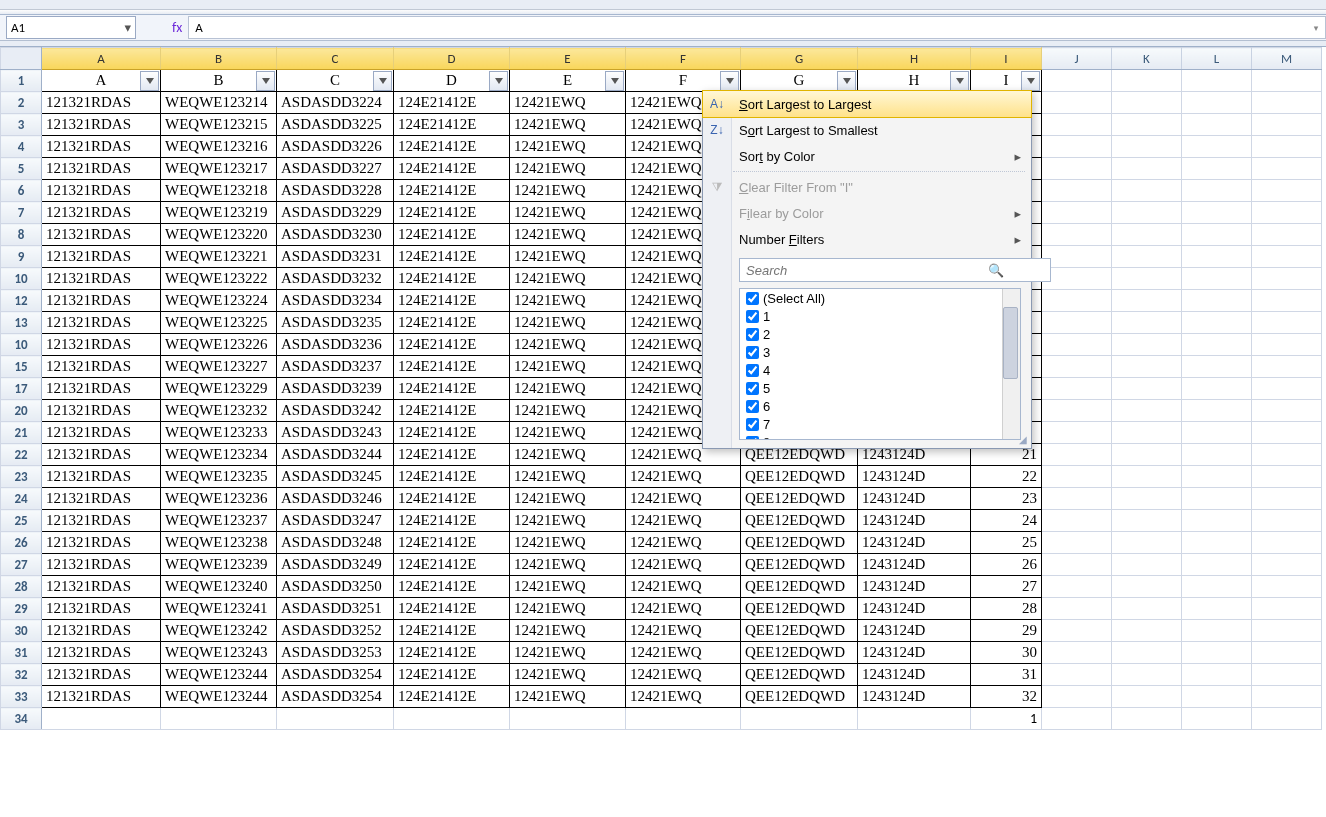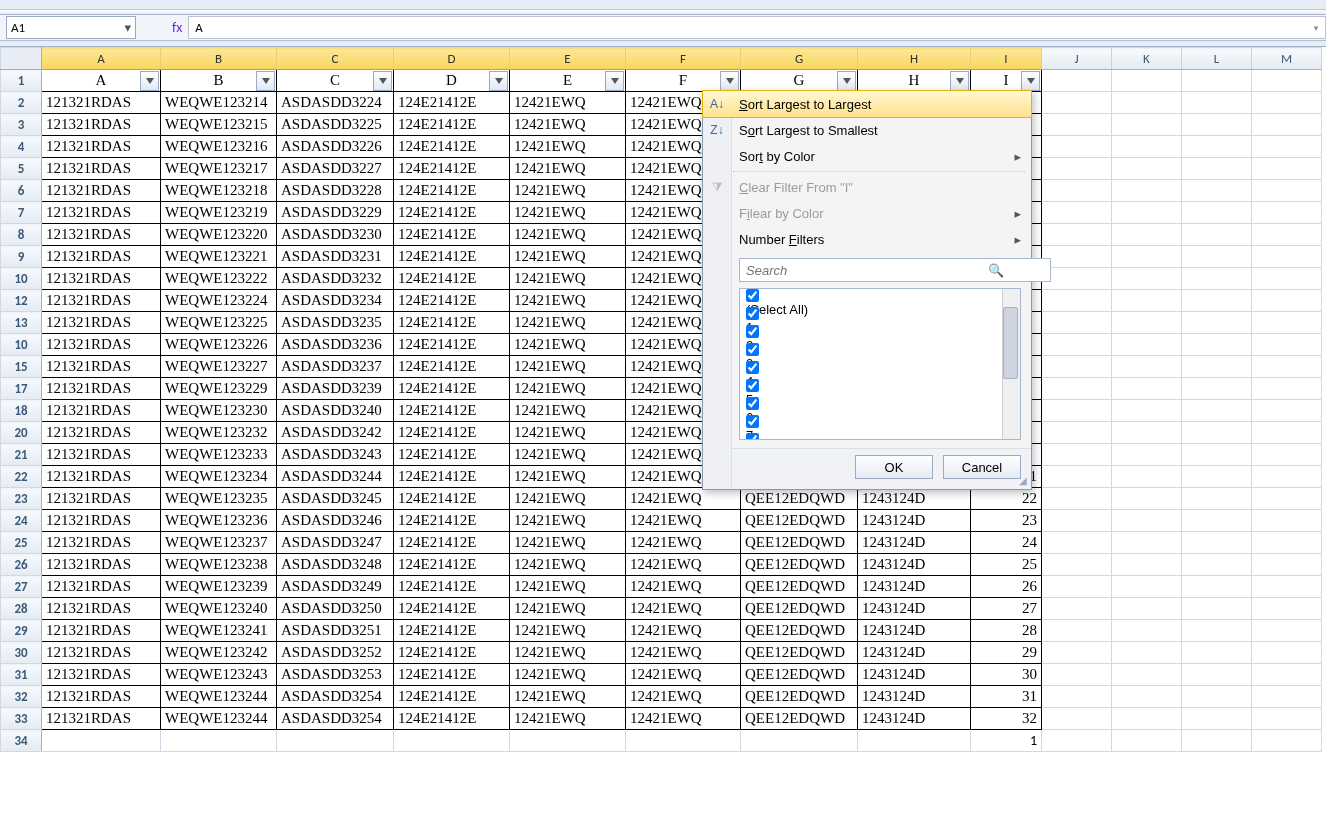--- a/index.html
+++ b/index.html
@@ -32,21 +32,21 @@
   .fm-item{position:relative;height:26px;display:flex;align-items:center;padding-left:36px;padding-right:10px;cursor:default;}
   .fm-item.hover{background:linear-gradient(#fff7d6,#ffe28a);outline:1px solid #e0b400;}
   .fm-item.disabled{color:#9c9c9c;}
   .fm-item .arrow{margin-left:auto;color:#555;}
   .fm-sep{height:0;border-top:1px dotted #bfc7d6;margin:2px 6px 2px 30px;}
   .fm-icon{position:absolute;left:5px;width:18px;text-align:center;font-size:12px;color:#3a64b0;}
   .fm-search{margin:6px 10px 6px 36px;}
   .fm-search input{width:100%;height:22px;border:1px solid #a7b7cf;padding:0 22px 0 6px;font-size:13px;color:#be185d;font-style:italic;}
   .fm-search .mag{position:absolute;right:16px;margin-top:-19px;color:#2a5db0;font-size:13px;}
   .fm-list{margin:2px 10px 8px 36px;height:150px;border:1px solid #a7b7cf;background:#fff;overflow:hidden;position:relative;}
-  .fm-list .itm{display:flex;align-items:flex-start;height:18px;padding-left:6px;font-size:13px;flex-direction:column;}
+  .fm-list .itm{display:flex;align-items:center;height:18px;padding-left:6px;font-size:13px;}
   .fm-list .itm input{margin:0 4px 0 0;width:13px;height:13px;}
   .fm-list .sb{position:absolute;right:0;top:0;bottom:0;width:17px;background:#f0f0f0;border-left:1px solid #d0d0d0;}
   .fm-list .sb .thumb{position:absolute;right:2px;top:18px;width:13px;height:70px;background:#cdd3df;border:1px solid #a8b2c4;border-radius:2px;}
   .fm-btns{display:flex;justify-content:flex-end;gap:10px;padding:6px 10px 10px 10px;border-top:1px solid #dadee7;background:#f0f2f6;}
   .fm-btns button{width:78px;height:24px;border:1px solid #9aa9c4;background:linear-gradient(#fefefe,#e6ebf3);font-size:13px;cursor:pointer;}
   .resize{position:absolute;right:2px;bottom:2px;width:10px;height:10px;color:#9aa9c4;font-size:10px;line-height:8px;}
   u{text-decoration:underline;}
 </style>
 </head>
 <body>
@@ -362,36 +362,20 @@
           <td class="empty"></td>
           <td class="empty"></td>
           <td class="empty"></td>
           <td class="empty"></td>
         </tr>
         <tr>
           <th class="rowhdr">17</th>
           <td class="datacell">121321RDAS</td>
           <td class="datacell">WEQWE123229</td>
           <td class="datacell">ASDASDD3239</td>
-          <td class="datacell">124E21412E</td>
-          <td class="datacell">12421EWQ</td>
-          <td class="datacell">12421EWQ</td>
-          <td class="datacell"></td>
-          <td class="datacell"></td>
-          <td class="datacell"></td>
-          <td class="empty"></td>
-          <td class="empty"></td>
-          <td class="empty"></td>
-          <td class="empty"></td>
-        </tr>
-        <tr>
-          <th class="rowhdr">18</th>
-          <td class="datacell">121321RDAS</td>
-          <td class="datacell">WEQWE123230</td>
-          <td class="datacell">ASDASDD3240</td>
           <td class="datacell">124E21412E</td>
           <td class="datacell">12421EWQ</td>
           <td class="datacell">12421EWQ</td>
           <td class="datacell"></td>
           <td class="datacell"></td>
           <td class="datacell"></td>
           <td class="empty"></td>
           <td class="empty"></td>
           <td class="empty"></td>
           <td class="empty"></td>
@@ -711,18 +695,14 @@
         <div class="itm">
           <input type="checkbox" checked="" style="">
           <span>8</span>
         </div>
       </div>
     <div class="sb">
         <div class="thumb"></div>
       </div>
   </div>
 
-  <div class="fm-btns">
-    <button>OK</button>
-    <button>Cancel</button>
-  </div>
   <div class="resize">◢</div>
 </div>
 
 </body></html>

